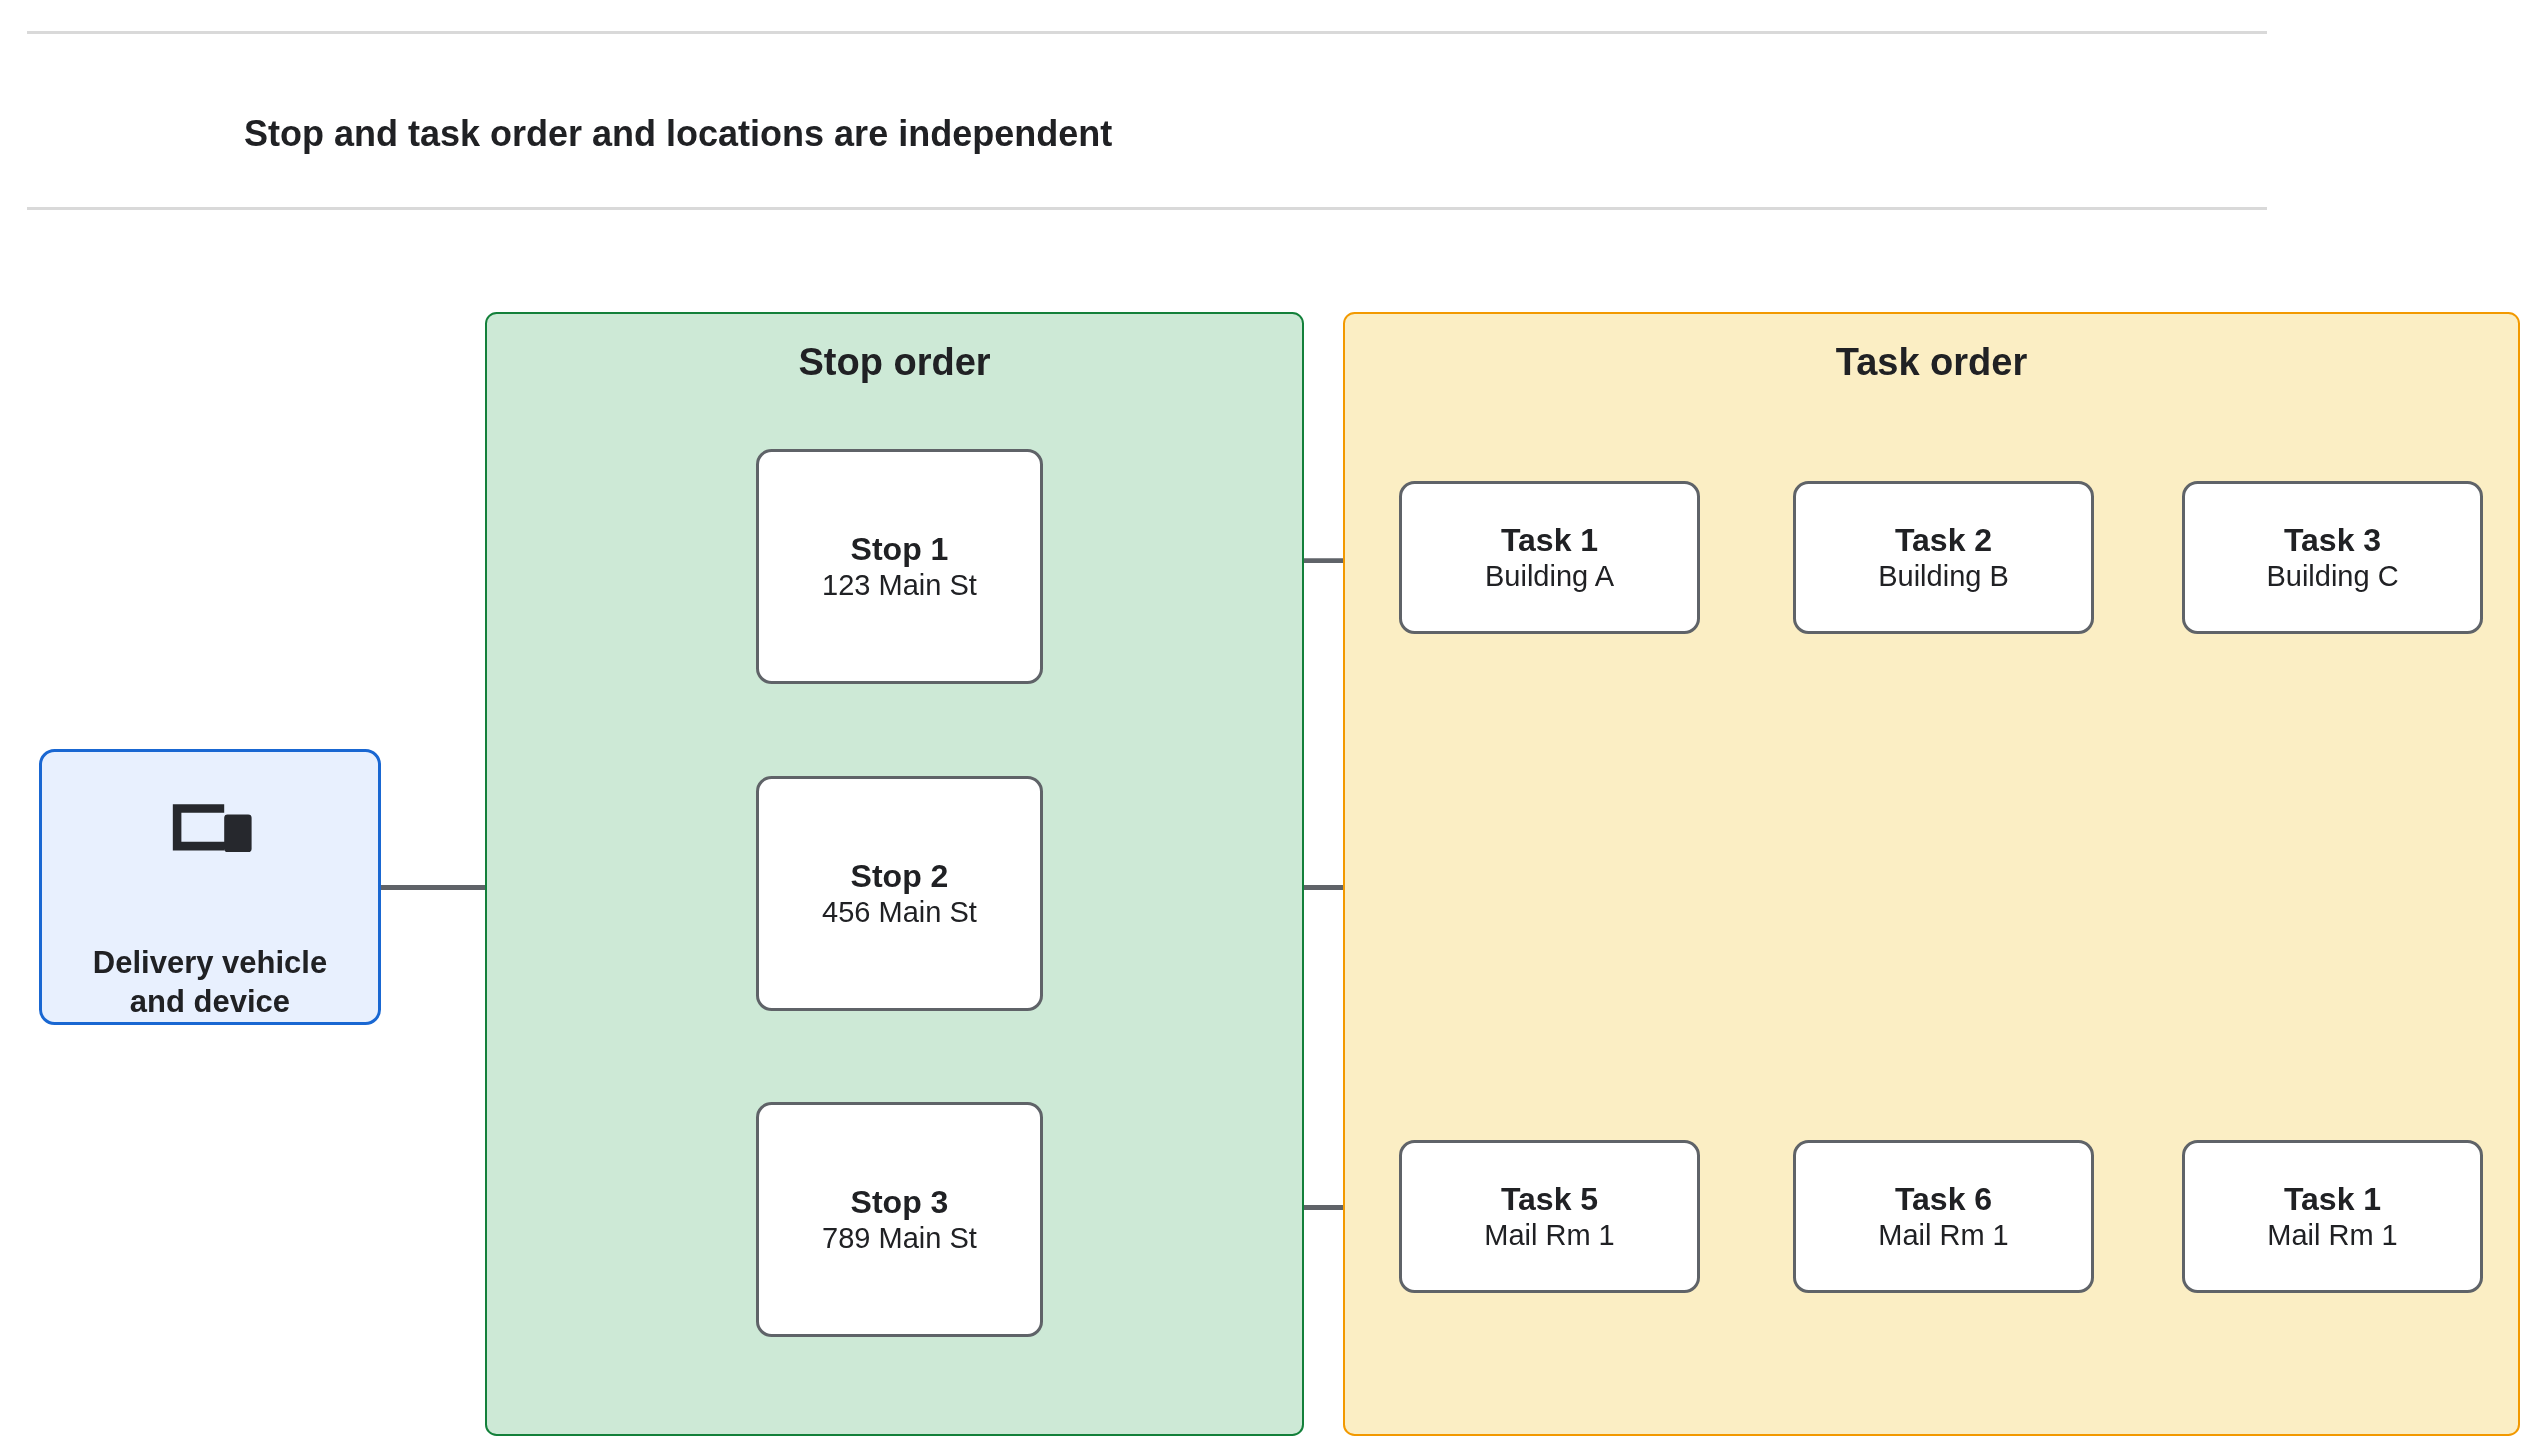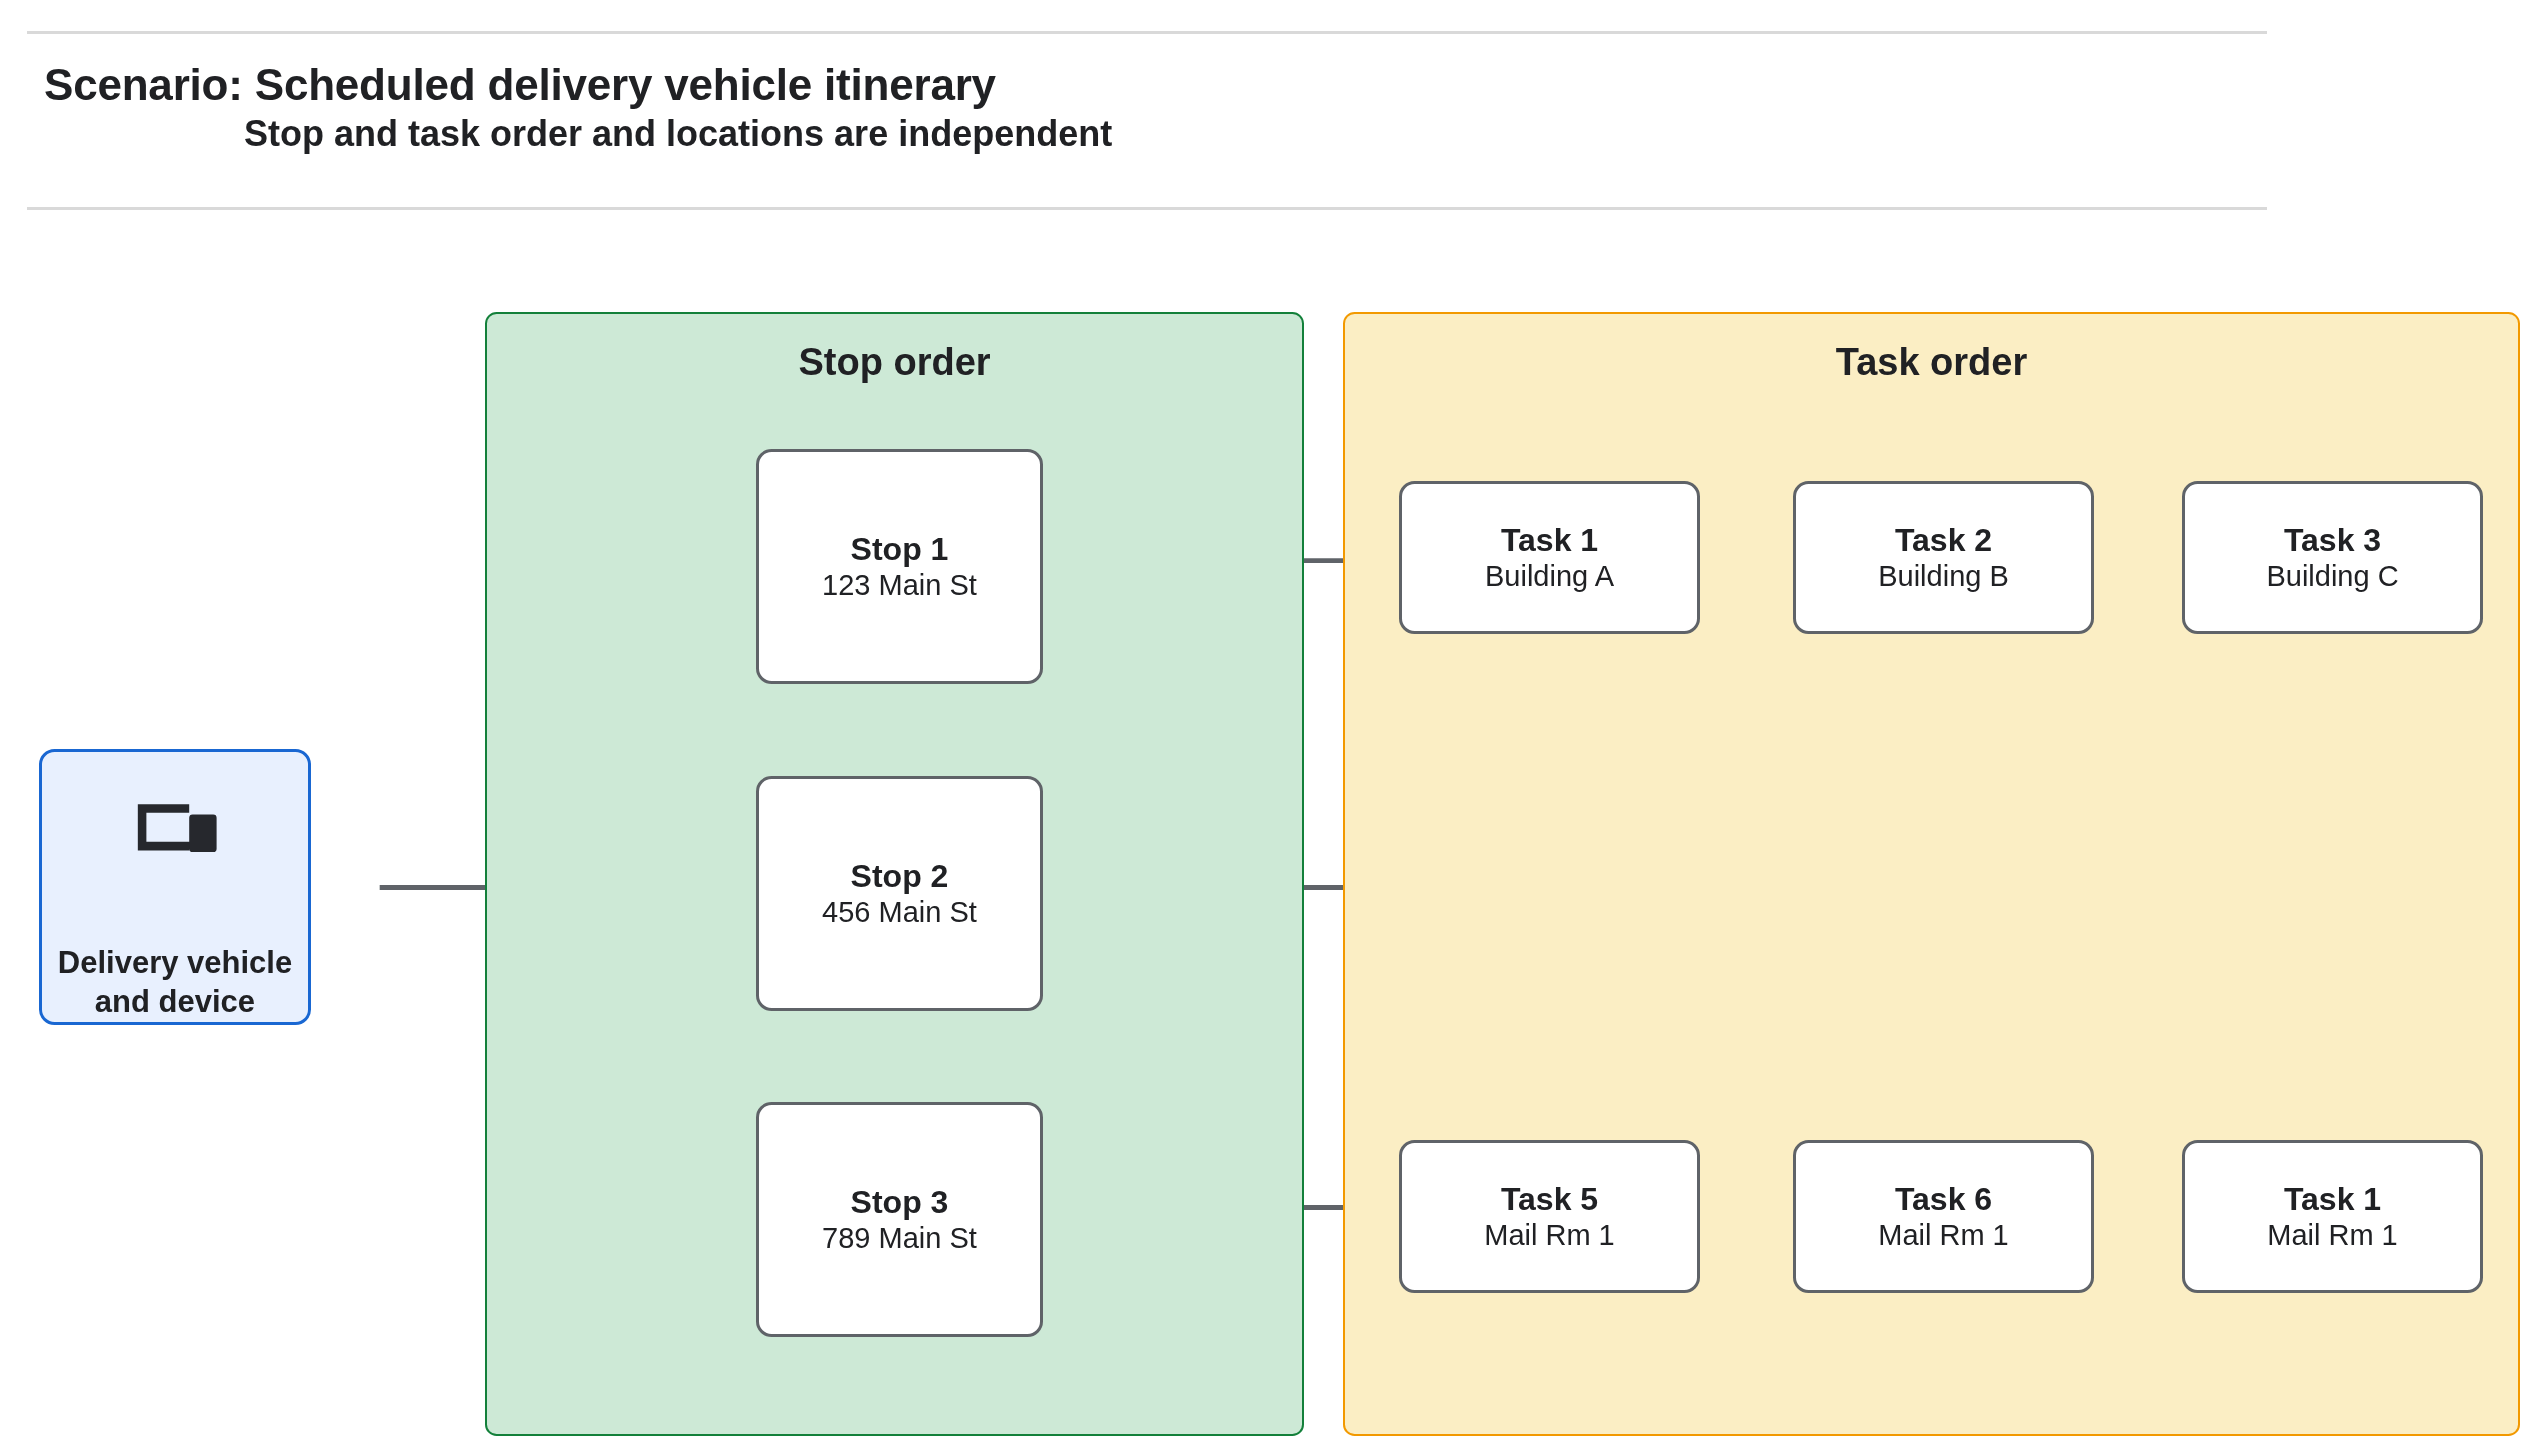--- a/index.html
+++ b/index.html
@@ -128,21 +128,21 @@
   #task-4 { left: 1399px; top: 811px; }
   #task-5 { left: 1399px; top: 1140px; }
   #task-6 { left: 1793px; top: 1140px; }
   #task-7 { left: 2182px; top: 1140px; }
 
   
   #device-node {
     position: absolute;
     left: 39px;
     top: 749px;
-    width: 272px;
+    width: 342px;
     height: 276px;
     box-sizing: border-box;
     background: #e8f0fe;
     border: 3.9px solid #1967d2;
     border-radius: 15.5px;
     display: flex;
     flex-direction: column;
     align-items: center;
     justify-content: flex-start;
     gap: 32px;
@@ -162,21 +162,20 @@
     white-space: pre-line;
   }
 </style>
 </head>
 <body>
 
 <div id="page">
 
   <div class="rule" id="rule-top"></div>
 
-  <div id="page-title">Scenario: Scheduled delivery vehicle itinerary</div>
   <div id="page-subtitle">Stop and task order and locations are independent</div>
 
   <div class="rule" id="rule-bottom"></div>
 
   <svg id="connectors" viewBox="0 0 2617 1497" xmlns="http://www.w3.org/2000/svg">
     <g fill="none" stroke="#5f6368" stroke-width="5" stroke-linecap="square">
 
       <path d="M 394 915 L 565 915"></path>
 
       <path d="M 565 578 L 565 1245"></path>

